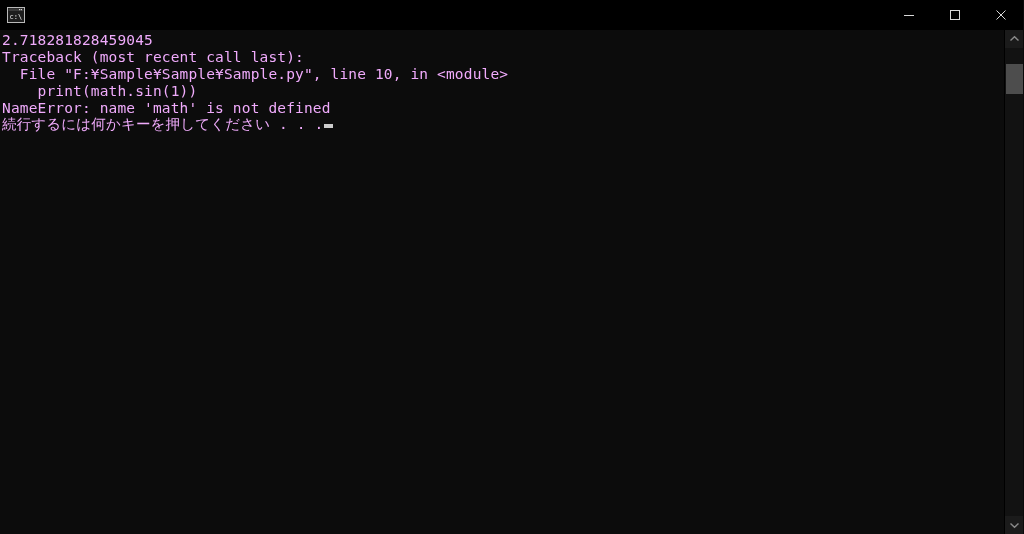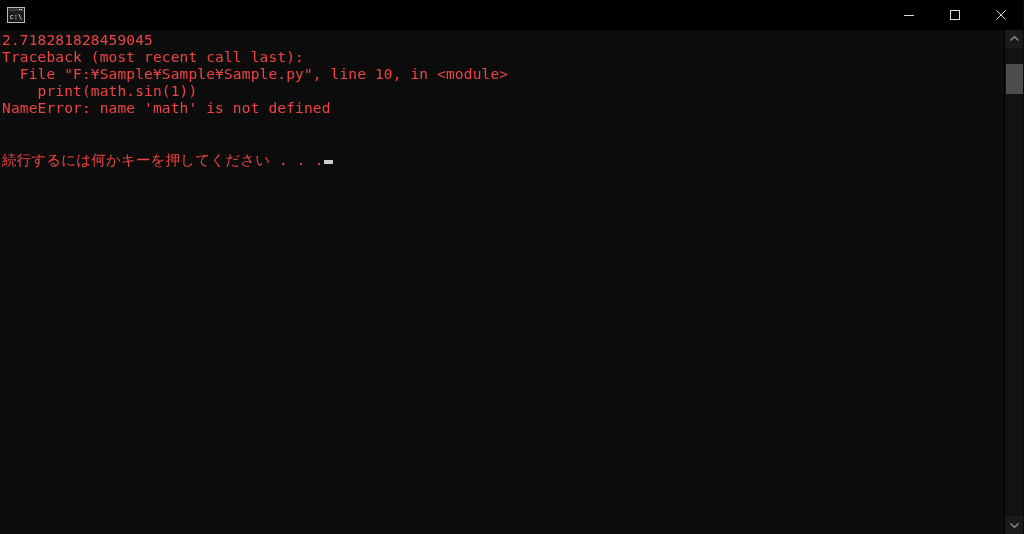--- a/index.html
+++ b/index.html
@@ -89,37 +89,36 @@
     width: 1004px;
     height: 504px;
     background: #0c0c0c;
     overflow: hidden;
   }
   .console-text {
     position: absolute;
     top: 2px;
     left: 2px;
     margin: 0;
-    color: #ef4444;
+    color: #f0abfc;
     font-family: "DejaVu Sans Mono", "Liberation Mono", monospace;
     font-size: 14.5px;
     line-height: 16.9px;
     letter-spacing: 0.15px;
     white-space: pre;
     -webkit-font-smoothing: none;
   }
   .console-line {
     display: block;
     height: 16.9px;
   }
   .cursor-line {
     display: block;
     height: 16.9px;
     position: relative;
-    margin-top: 36px;
   }
   .cursor-block {
     display: inline-block;
     width: 9px;
     height: 4px;
     background: #cccccc;
     vertical-align: baseline;
     margin-left: 1px;
     position: relative;
     top: -1px;

